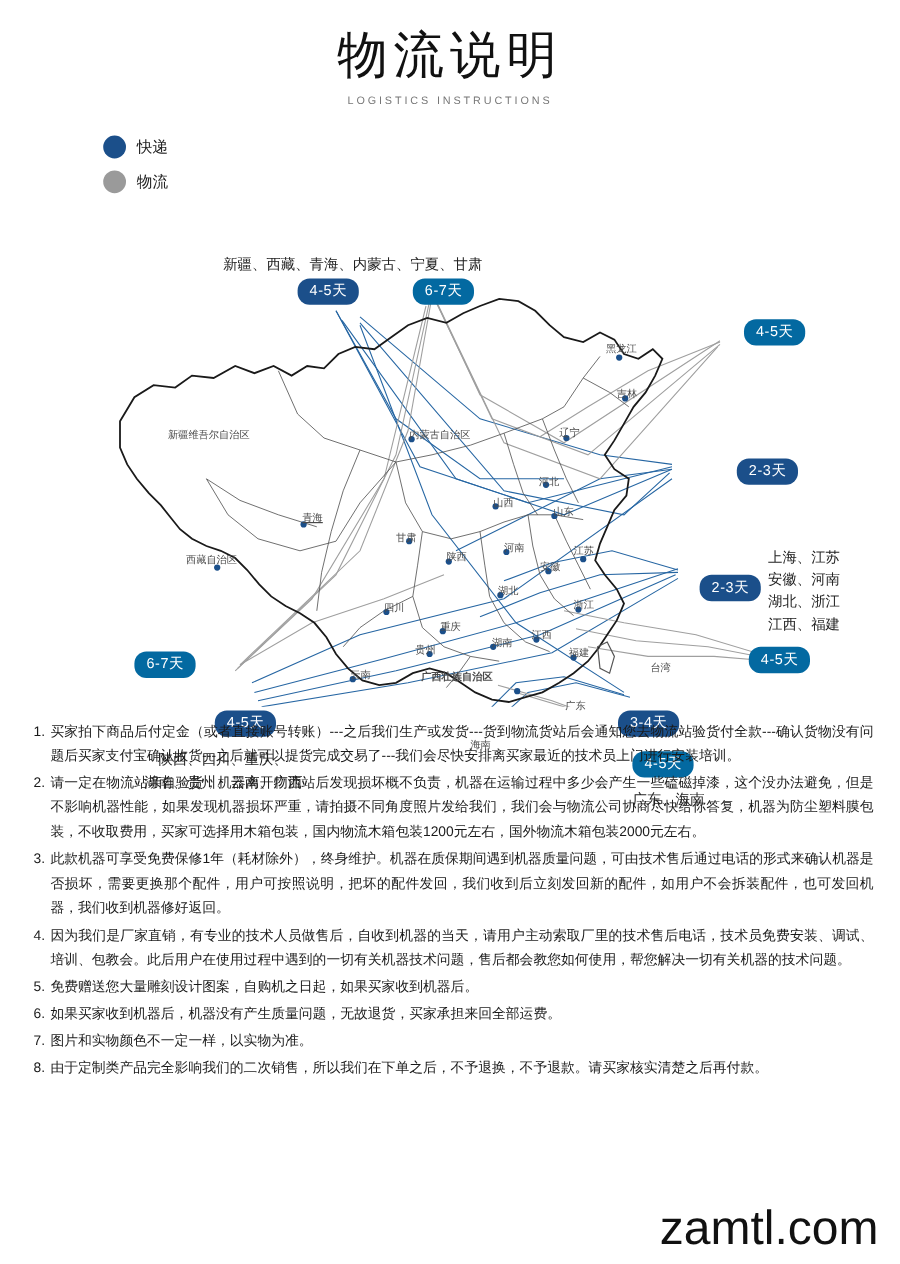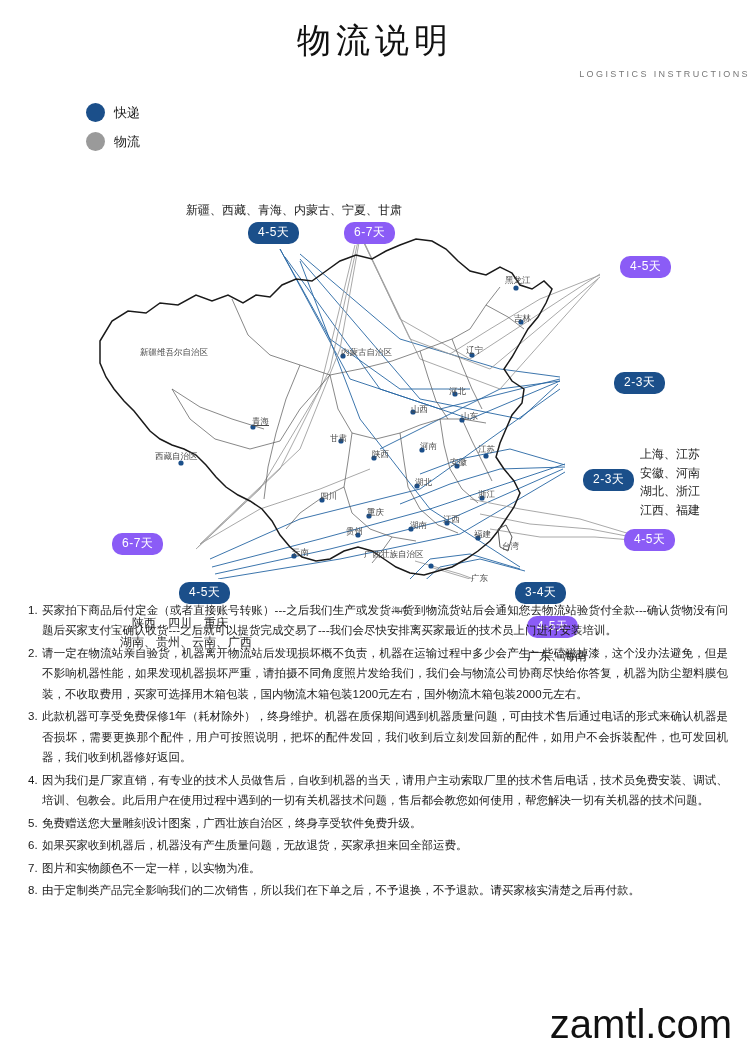--- a/index.html
+++ b/index.html
@@ -16,31 +16,30 @@
     overflow: hidden;
   }
 
   
   .header {
     text-align: center;
     padding-top: 18px;
   }
   .header .title {
     font-family: "Liberation Serif", serif;
-    font-size: 34px;
+    font-size: 42px;
     letter-spacing: 5px;
     color: #111;
     font-weight: 400;
   }
   .header .subtitle {
     font-size: 9px;
     letter-spacing: 2.4px;
     color: #777;
     margin-top: 5px;
-    text-align: right;
   }
 
   
   .map-area {
     position: relative;
     width: 750px;
     height: 490px;
     margin-top: 10px;
   }
   .map-svg {
@@ -76,21 +75,21 @@
     position: absolute;
     font-size: 12px;
     color: #fff;
     padding: 4px 10px 5px;
     border-radius: 10px;
     white-space: nowrap;
     letter-spacing: 0.5px;
     line-height: 1.1;
   }
   .pill.blue { background: #1b4f8a; }
-  .pill.gray { background: #8b5cf6; }
+  .pill.gray { background: #0369a1; }
 
   
   .region-text {
     position: absolute;
     font-size: 12px;
     color: #222;
     line-height: 1.55;
     white-space: pre-line;
     text-align: center;
   }
@@ -285,38 +284,38 @@
 
   <div class="prov" style="left:140px; top:258px;">新疆维吾尔自治区</div>
   <div class="prov" style="left:155px; top:362px;">西藏自治区</div>
   <div class="prov" style="left:252px; top:327px;text-decoration:underline;">青海</div>
   <div class="prov" style="left:330px; top:344px;">甘肃</div>
   <div class="prov" style="left:341px; top:258px;">内蒙古自治区</div>
   <div class="prov" style="left:372px; top:360px;">陕西</div>
   <div class="prov" style="left:320px; top:402px;">四川</div>
   <div class="prov" style="left:292px; top:458px;">云南</div>
   <div class="prov" style="left:346px; top:437px;">贵州</div>
-  <div class="prov" style="left:364px; top:460px;">广西壮族自治区</div>
+  <div class="prov" style="left:351px; top:460px;font-weight:bold;">广西壮族自治区</div>
   <div class="prov" style="left:367px; top:418px;">重庆</div>
   <div class="prov" style="left:410px; top:431px;">湖南</div>
   <div class="prov" style="left:415px; top:388px;">湖北</div>
   <div class="prov" style="left:420px; top:352px;">河南</div>
   <div class="prov" style="left:411px; top:315px;">山西</div>
   <div class="prov" style="left:461px; top:322px;">山东</div>
   <div class="prov" style="left:449px; top:297px;">河北</div>
   <div class="prov" style="left:466px; top:256px;">辽宁</div>
   <div class="prov" style="left:514px; top:224px;">吉林</div>
   <div class="prov" style="left:505px; top:186px;">黑龙江</div>
   <div class="prov" style="left:450px; top:368px;">安徽</div>
   <div class="prov" style="left:478px; top:355px;">江苏</div>
   <div class="prov" style="left:478px; top:400px;">浙江</div>
   <div class="prov" style="left:443px; top:425px;">江西</div>
   <div class="prov" style="left:474px; top:440px;">福建</div>
   <div class="prov" style="left:427px; top:484px;margin-left:44px;">广东</div>
-  <div class="prov" style="left:502px; top:452px;">台湾</div>
+  <div class="prov" style="left:502px; top:452px;padding-left:40px;">台湾</div>
   <div class="prov" style="left:392px; top:516px;">海南</div>
 </div>
 
 <div class="terms">
   <div class="term-item">
     <span class="term-num">1.</span>
     <span class="term-body">买家拍下商品后付定金（或者直接账号转账）---之后我们生产或发货---货到物流货站后会通知您去物流站验货付全款---确认货物没有问 题后买家支付宝确认收货---之后就可以提货完成交易了---我们会尽快安排离买家最近的技术员上门进行安装培训。</span>
   </div>
   <div class="term-item">
     <span class="term-num">2.</span>
@@ -325,21 +324,21 @@
   <div class="term-item">
     <span class="term-num">3.</span>
     <span class="term-body">此款机器可享受免费保修1年（耗材除外），终身维护。机器在质保期间遇到机器质量问题，可由技术售后通过电话的形式来确认机器是否损坏，需要更换那个配件，用户可按照说明，把坏的配件发回，我们收到后立刻发回新的配件，如用户不会拆装配件，也可发回机器，我们收到机器修好返回。</span>
   </div>
   <div class="term-item">
     <span class="term-num">4.</span>
     <span class="term-body">因为我们是厂家直销，有专业的技术人员做售后，自收到机器的当天，请用户主动索取厂里的技术售后电话，技术员免费安装、调试、培训、包教会。此后用户在使用过程中遇到的一切有关机器技术问题，售后都会教您如何使用，帮您解决一切有关机器的技术问题。</span>
   </div>
   <div class="term-item">
     <span class="term-num">5.</span>
-    <span class="term-body">免费赠送您大量雕刻设计图案，广西壮族自治区，终身享受软件免费升级。</span>
+    <span class="term-body">免费赠送您大量雕刻设计图案，自购机之日起，如果买家收到机器后。</span>
   </div>
   <div class="term-item">
     <span class="term-num">6.</span>
     <span class="term-body">如果买家收到机器后，机器没有产生质量问题，无故退货，买家承担来回全部运费。</span>
   </div>
   <div class="term-item">
     <span class="term-num">7.</span>
     <span class="term-body">图片和实物颜色不一定一样，以实物为准。</span>
   </div>
   <div class="term-item">

